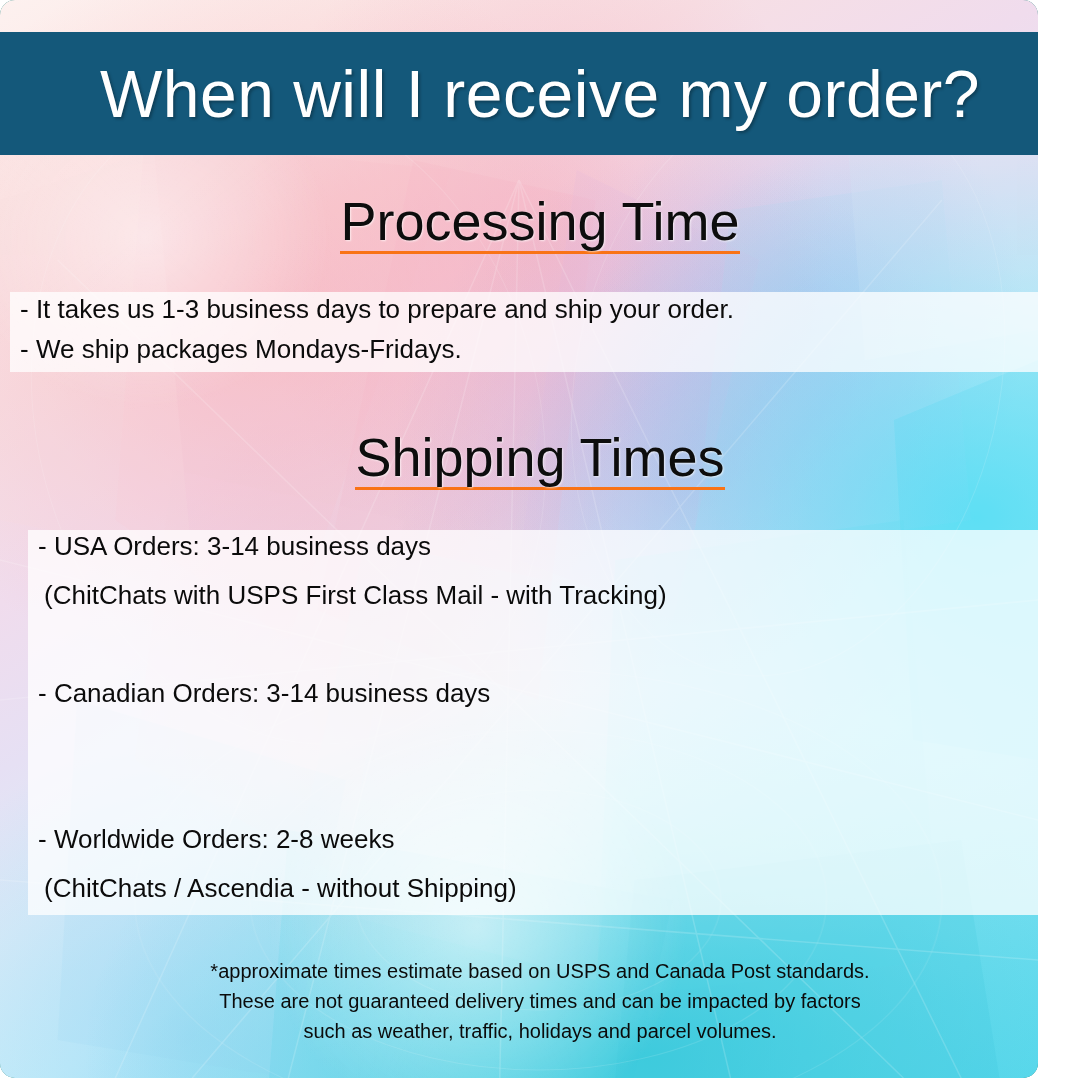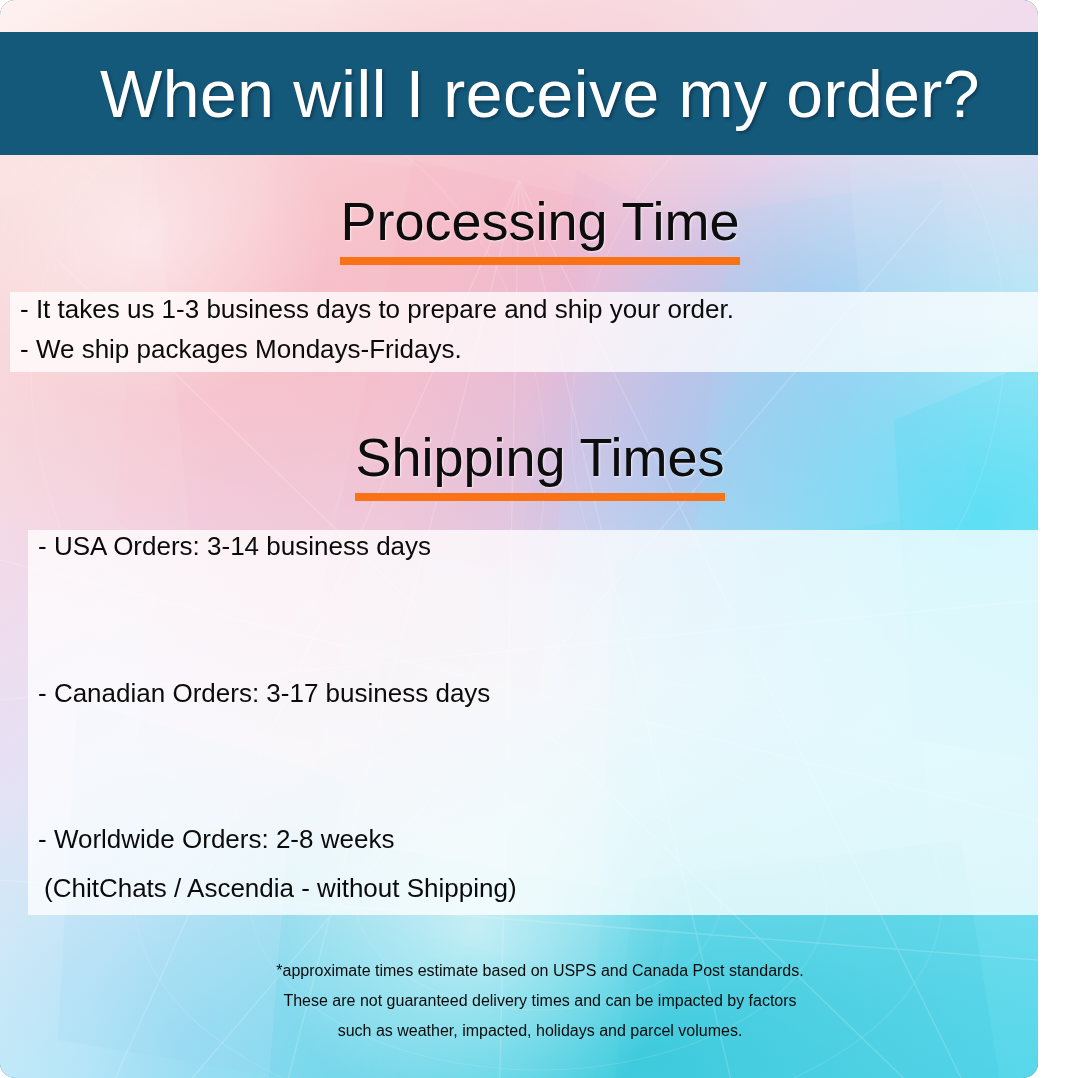--- a/index.html
+++ b/index.html
@@ -93,22 +93,21 @@
     left: 0;
     width: 1080px;
     text-align: center;
     color: #0d0d0d;
     font-size: 54px;
     line-height: 1;
     font-weight: 400;
     text-shadow: 1px 1px 2px rgba(255,255,255,0.65);
   }
   .section-heading span {
-    border-bottom: 8px solid #f97316;
-    padding-bottom: 6px;
+    border-bottom: 3px solid #f97316;
   }
   #heading-processing { top: 194px; }
   #heading-shipping  { top: 430px; }
 
   
   .panel {
     position: absolute;
     background: rgba(255,255,255,0.76);
   }
   #panel-processing {
@@ -146,21 +145,21 @@
   #ship-wwd-2  { left: 44px; top: 875px; }
 
   
   .footer-note {
     position: absolute;
     left: 0;
     top: 956px;
     width: 1080px;
     text-align: center;
     color: #0b0b0b;
-    font-size: 16px;
+    font-size: 20px;
     line-height: 30px;
     font-weight: 400;
   }
   .footer-note div { white-space: nowrap; }
 </style>
 </head>
 <body>
 
 <div id="poster">
 
@@ -221,25 +220,26 @@
   <div class="body-line" id="proc-line-1">- It takes us 1-3 business days to prepare and ship your order.</div>
   <div class="body-line" id="proc-line-2">- We ship packages Mondays-Fridays.</div>
 
   <div class="section-heading" id="heading-shipping">
     <span>Shipping Times</span>
   </div>
 
   <div class="panel" id="panel-shipping"></div>
 
   <div class="body-line" id="ship-usa-1">- USA Orders: 3-14 business days</div>
-
-  <div class="body-line" id="ship-can-1">- Canadian Orders: 3-17 business days</div>
+  <div class="body-line" id="ship-usa-2">(ChitChats with USPS First Class Mail - with Tracking)</div>
+
+  <div class="body-line" id="ship-can-1">- Canadian Orders: 3-14 business days</div>
 
   <div class="body-line" id="ship-wwd-1">- Worldwide Orders: 2-8 weeks</div>
   <div class="body-line" id="ship-wwd-2">(ChitChats / Ascendia - without Shipping)</div>
 
   <div class="footer-note">
     <div>*approximate times estimate based on USPS and Canada Post standards.</div>
     <div>These are not guaranteed delivery times and can be impacted by factors</div>
-    <div>such as weather, impacted, holidays and parcel volumes.</div>
+    <div>such as weather, traffic, holidays and parcel volumes.</div>
   </div>
 
 </div>
 
 </body></html>

